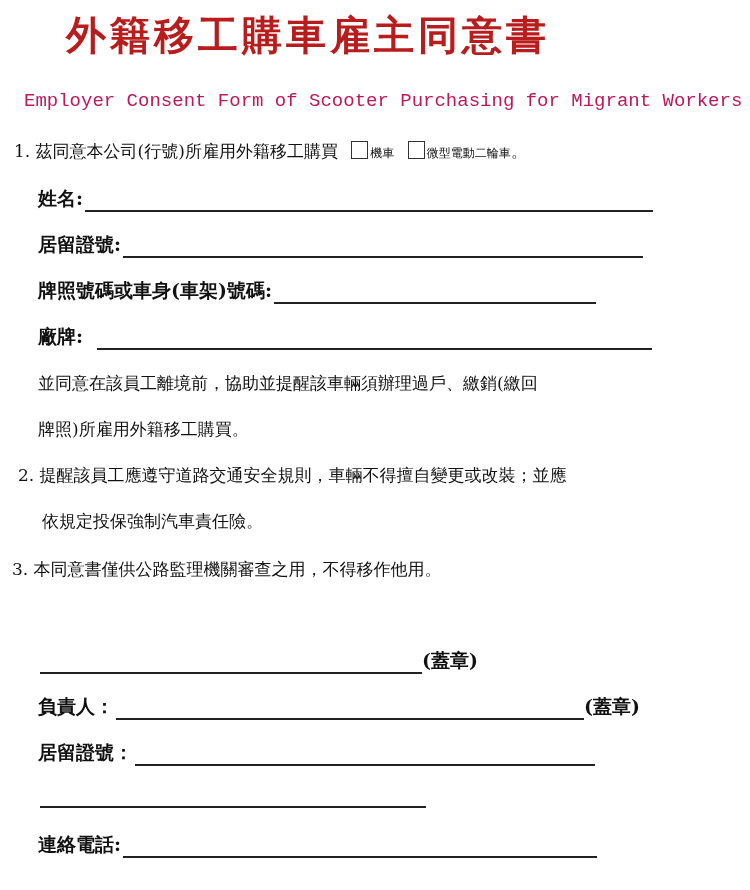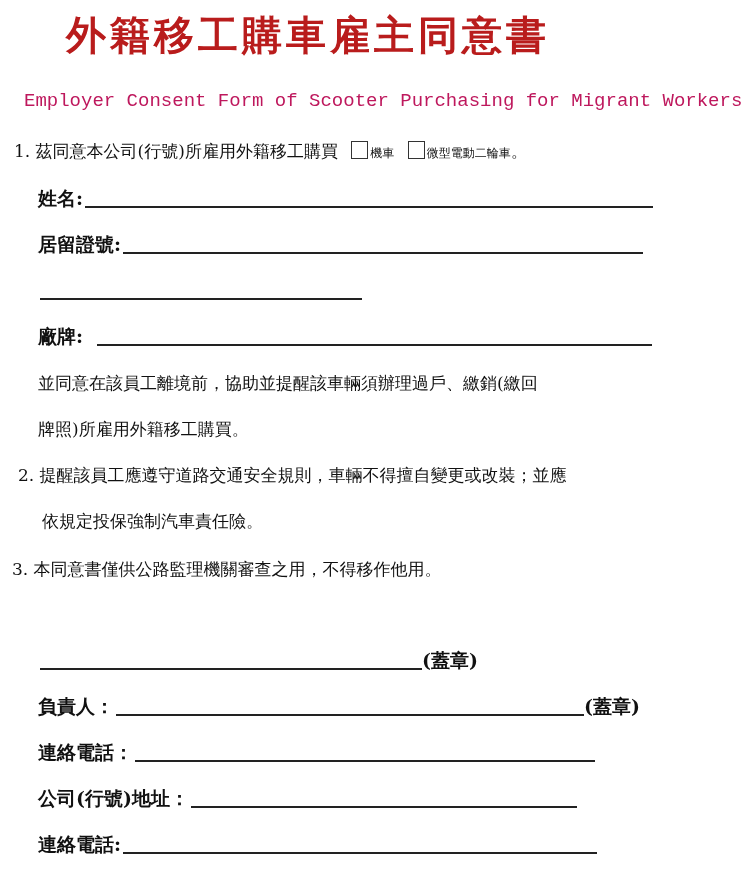--- a/index.html
+++ b/index.html
@@ -4,21 +4,21 @@
   <style>
     html, body { margin: 0; padding: 0; background: #ffffff; }
     body { width: 750px; height: 890px; position: relative; overflow: hidden;
            font-family: "DejaVu Serif", "Liberation Serif", serif; color: #111; }
     .abs { position: absolute; white-space: nowrap; }
     .title { left: 0; width: 616px; top: 8px; text-align: center; font-size: 40px; font-weight: bold;
              color: #b91c1c; letter-spacing: 4px; }
     .subtitle { left: 24px; top: 90px; font-size: 19px; color: #be185d;
                 font-family: "Liberation Mono", "DejaVu Sans Mono", monospace; }
     .item-text { font-size: 17px; }
-    .field { display: flex; align-items: flex-start; font-size: 19px; font-weight: bold; }
+    .field { display: flex; align-items: flex-end; font-size: 19px; font-weight: bold; }
     .field .line { border-bottom: 2px solid #222; height: 20px; margin-left: 2px; }
     .checkbox { display: inline-block; width: 15px; height: 16px; border: 1px solid #333;
                 vertical-align: -2px; margin: 0 2px 0 8px; }
     .bold { font-weight: normal; font-size: 12px; margin-top: 24px; }
   </style>
 </head>
 <body>
 
 <div class="abs title">外籍移工購車雇主同意書</div>
 <div class="abs subtitle">Employer Consent Form of Scooter Purchasing for Migrant Workers</div>
@@ -31,20 +31,21 @@
 
 <div class="abs field" style="left:38px; top:186px;">
   <span>姓名:</span>
   <span class="line" style="width:568px;"></span>
 </div>
 <div class="abs field" style="left:38px; top:232px;">
   <span>居留證號:</span>
   <span class="line" style="width:520px;"></span>
 </div>
 <div class="abs field" style="left:38px; top:278px;">
+  <span>牌照號碼或車身(車架)號碼:</span>
   <span class="line" style="width:322px;"></span>
 </div>
 <div class="abs field" style="left:38px; top:324px;">
   <span>廠牌:</span>
   <span class="line" style="width:555px; margin-left:14px;"></span>
 </div>
 
 <div class="abs item-text" style="left:38px; top:372px;text-align:center;">並同意在該員工離境前，協助並提醒該車輛須辦理過戶、繳銷(繳回</div>
 <div class="abs item-text" style="left:38px; top:418px;">牌照)所雇用外籍移工購買。</div>
 
@@ -56,23 +57,22 @@
 <div class="abs field" style="left:38px; top:648px;">
   <span class="line" style="width:382px;"></span>
   <span>(蓋章)</span>
 </div>
 <div class="abs field" style="left:38px; top:694px;">
   <span>負責人：</span>
   <span class="line" style="width:468px;"></span>
   <span>(蓋章)</span>
 </div>
 <div class="abs field" style="left:38px; top:740px;">
-  <span>連絡電話：</span>
+  <span>居留證號：</span>
   <span class="line" style="width:460px;"></span>
 </div>
 <div class="abs field" style="left:38px; top:786px;">
-  <span>公司(行號)地址：</span>
   <span class="line" style="width:386px;"></span>
 </div>
 <div class="abs field" style="left:38px; top:832px;">
   <span>連絡電話:</span>
   <span class="line" style="width:474px;"></span>
 </div>
 
 </body></html>

